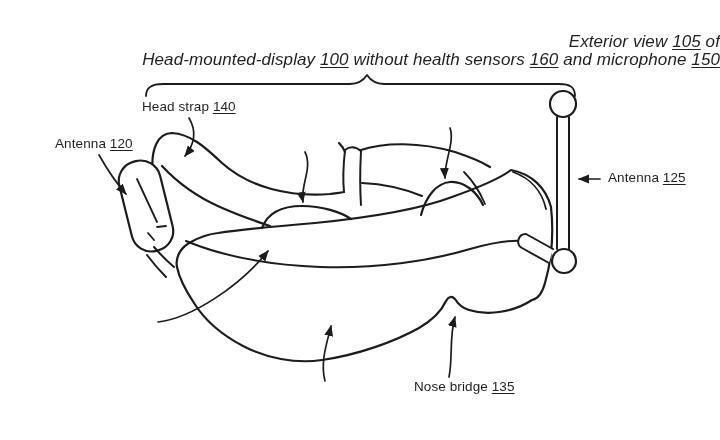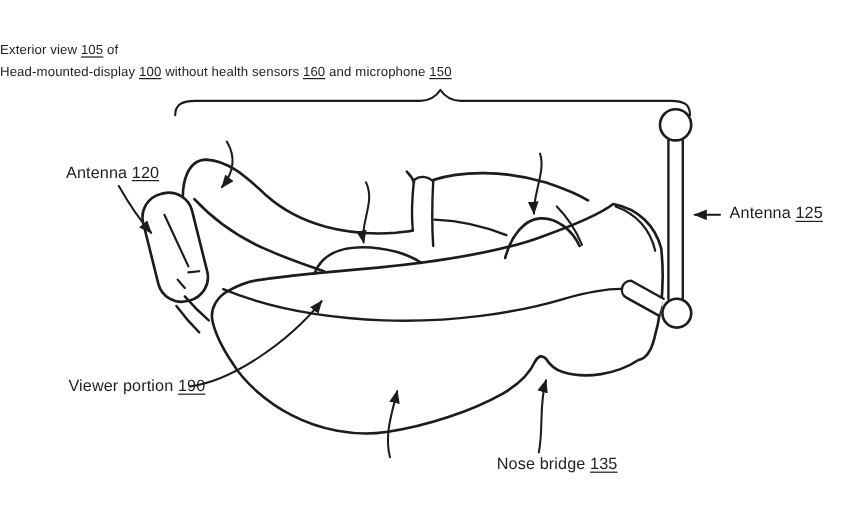--- a/index.html
+++ b/index.html
@@ -1,21 +1,21 @@
 <!DOCTYPE html>
 <html><head>
 <meta charset="utf-8">
 <style>
   html,body{margin:0;padding:0;background:#ffffff;}
   body{width:720px;height:440px;overflow:hidden;position:relative;
        font-family:"Liberation Sans","DejaVu Sans",sans-serif;}
   .stage{position:absolute;inset:0;width:720px;height:440px;}
   svg{position:absolute;left:0;top:0;}
-  .fig-title{position:absolute;left:0;top:33px;width:720px;text-align:left;
-             font-size:11px;line-height:18px;color:#1f1f1f;letter-spacing:0.1px;}
+  .fig-title{position:absolute;left:0;top:33px;width:720px;text-align:right;
+             font-size:17px;line-height:18px;color:#1f1f1f;letter-spacing:0.1px;font-style:italic;}
   .lbl{position:absolute;font-size:13.5px;color:#1f1f1f;white-space:nowrap;letter-spacing:0.1px;}
   .num{text-decoration:underline;text-underline-offset:2px;}
 </style>
 </head>
 <body>
 
 <div class="stage">
 
   <svg width="720" height="440" viewBox="0 0 720 440">
     <defs>
@@ -101,25 +101,25 @@
         <path marker-end="url(#ah)" d="M449,377 C453,358 449,337 455,317"></path>
       </g>
     </g>
   </svg>
 
   <div class="fig-title">
     <div><span>Exterior view </span><span class="num">105</span><span> of</span></div>
     <div><span>Head-mounted-display </span><span class="num">100</span><span> without health sensors </span><span class="num">160</span><span> and microphone </span><span class="num">150</span></div>
   </div>
 
+  <div class="lbl" style="left:142px;top:99px"><span>Head strap </span><span class="num">140</span></div>
 
   <div class="lbl" style="left:55px;top:136px"><span>Antenna </span><span class="num">120</span></div>
 
 
 
   <div class="lbl" style="left:608px;top:170px"><span>Antenna </span><span class="num">125</span></div>
 
-  <div class="lbl" style="left:57px;top:314px"><span>Viewer portion </span><span class="num">190</span></div>
 
 
   <div class="lbl" style="left:414px;top:379px"><span>Nose bridge </span><span class="num">135</span></div>
 
 </div>
 
 </body></html>

